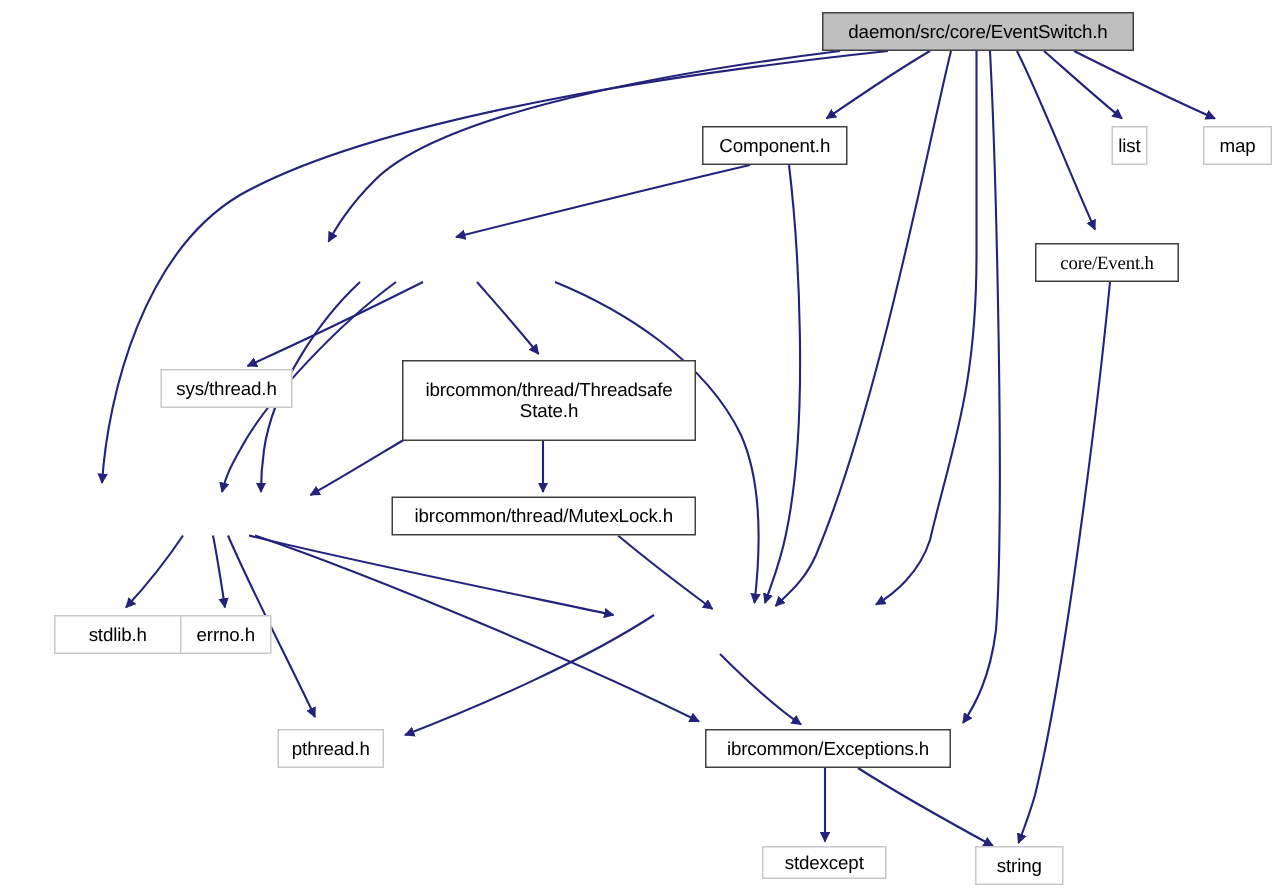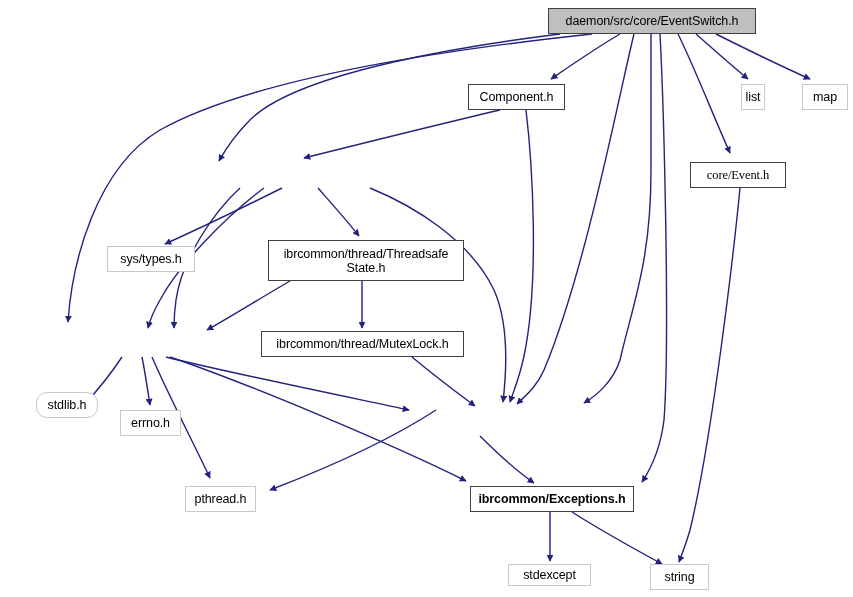--- a/index.html
+++ b/index.html
@@ -89,24 +89,24 @@
         <path d="M 550,512 C 550,530 550,548 550,561"></path>
         <path d="M 572,512 C 600,530 640,552 662,564"></path>
       </g>
   </svg>
 
   <div class="node root" style="left: 548px; top: 8px; width: 208px; height: 26px; background: rgb(191, 191, 191); border-color: rgb(64, 64, 64);">daemon/src/core/EventSwitch.h</div>
   <div class="node strong" style="left: 468px; top: 84px; width: 97px; height: 26px; border-color: rgb(64, 64, 64);">Component.h</div>
   <div class="node" style="left: 741px; top: 84px; width: 24px; height: 26px; border-color: rgb(200, 200, 200);">list</div>
   <div class="node" style="left: 802px; top: 84px; width: 46px; height: 26px; border-color: rgb(200, 200, 200);">map</div>
   <div class="node strong" style="left: 690px; top: 162px; width: 96px; height: 26px; border-color: rgb(64, 64, 64); font-family: Liberation Serif, serif;">core/Event.h</div>
-  <div class="node" style="left: 107px; top: 246px; width: 88px; height: 26px; border-color: rgb(200, 200, 200);">sys/types.h</div>
-  <div class="node strong" style="left: 268px; top: 240px; width: 196px; height: 41px; border-color: rgb(64, 64, 64); text-align: center;">ibrcommon/thread/Threadsafe
+  <div class="node" style="left: 107px; top: 246px; width: 88px; height: 26px; border-color: rgb(200, 200, 200);">sys/thread.h</div>
+  <div class="node strong" style="left: 268px; top: 240px; width: 196px; height: 54px; border-color: rgb(64, 64, 64); text-align: center;">ibrcommon/thread/Threadsafe
 State.h</div>
   <div class="node strong" style="left: 261px; top: 331px; width: 203px; height: 26px; border-color: rgb(64, 64, 64);">ibrcommon/thread/MutexLock.h</div>
-  <div class="node" style="left: 36px; top: 392px; width: 62px; height: 26px; border-color: rgb(200, 200, 200); border-radius: 11px;">stdlib.h</div>
+  <div class="node" style="left: 36px; top: 410px; width: 85px; height: 26px; border-color: rgb(200, 200, 200);">stdlib.h</div>
   <div class="node" style="left: 120px; top: 410px; width: 61px; height: 26px; border-color: rgb(200, 200, 200); text-align: center;">errno.h</div>
   <div class="node" style="left: 185px; top: 486px; width: 71px; height: 26px; border-color: rgb(200, 200, 200);">pthread.h</div>
-  <div class="node strong" style="left: 470px; top: 486px; width: 164px; height: 26px; border-color: rgb(64, 64, 64); font-weight: bold;">ibrcommon/Exceptions.h</div>
+  <div class="node strong" style="left: 470px; top: 486px; width: 164px; height: 26px; border-color: rgb(64, 64, 64);">ibrcommon/Exceptions.h</div>
   <div class="node" style="left: 508px; top: 564px; width: 83px; height: 22px; border-color: rgb(200, 200, 200);">stdexcept</div>
   <div class="node" style="left: 650px; top: 564px; width: 59px; height: 26px; border-color: rgb(200, 200, 200);">string</div>
 
 </div>
 
 </body></html>

